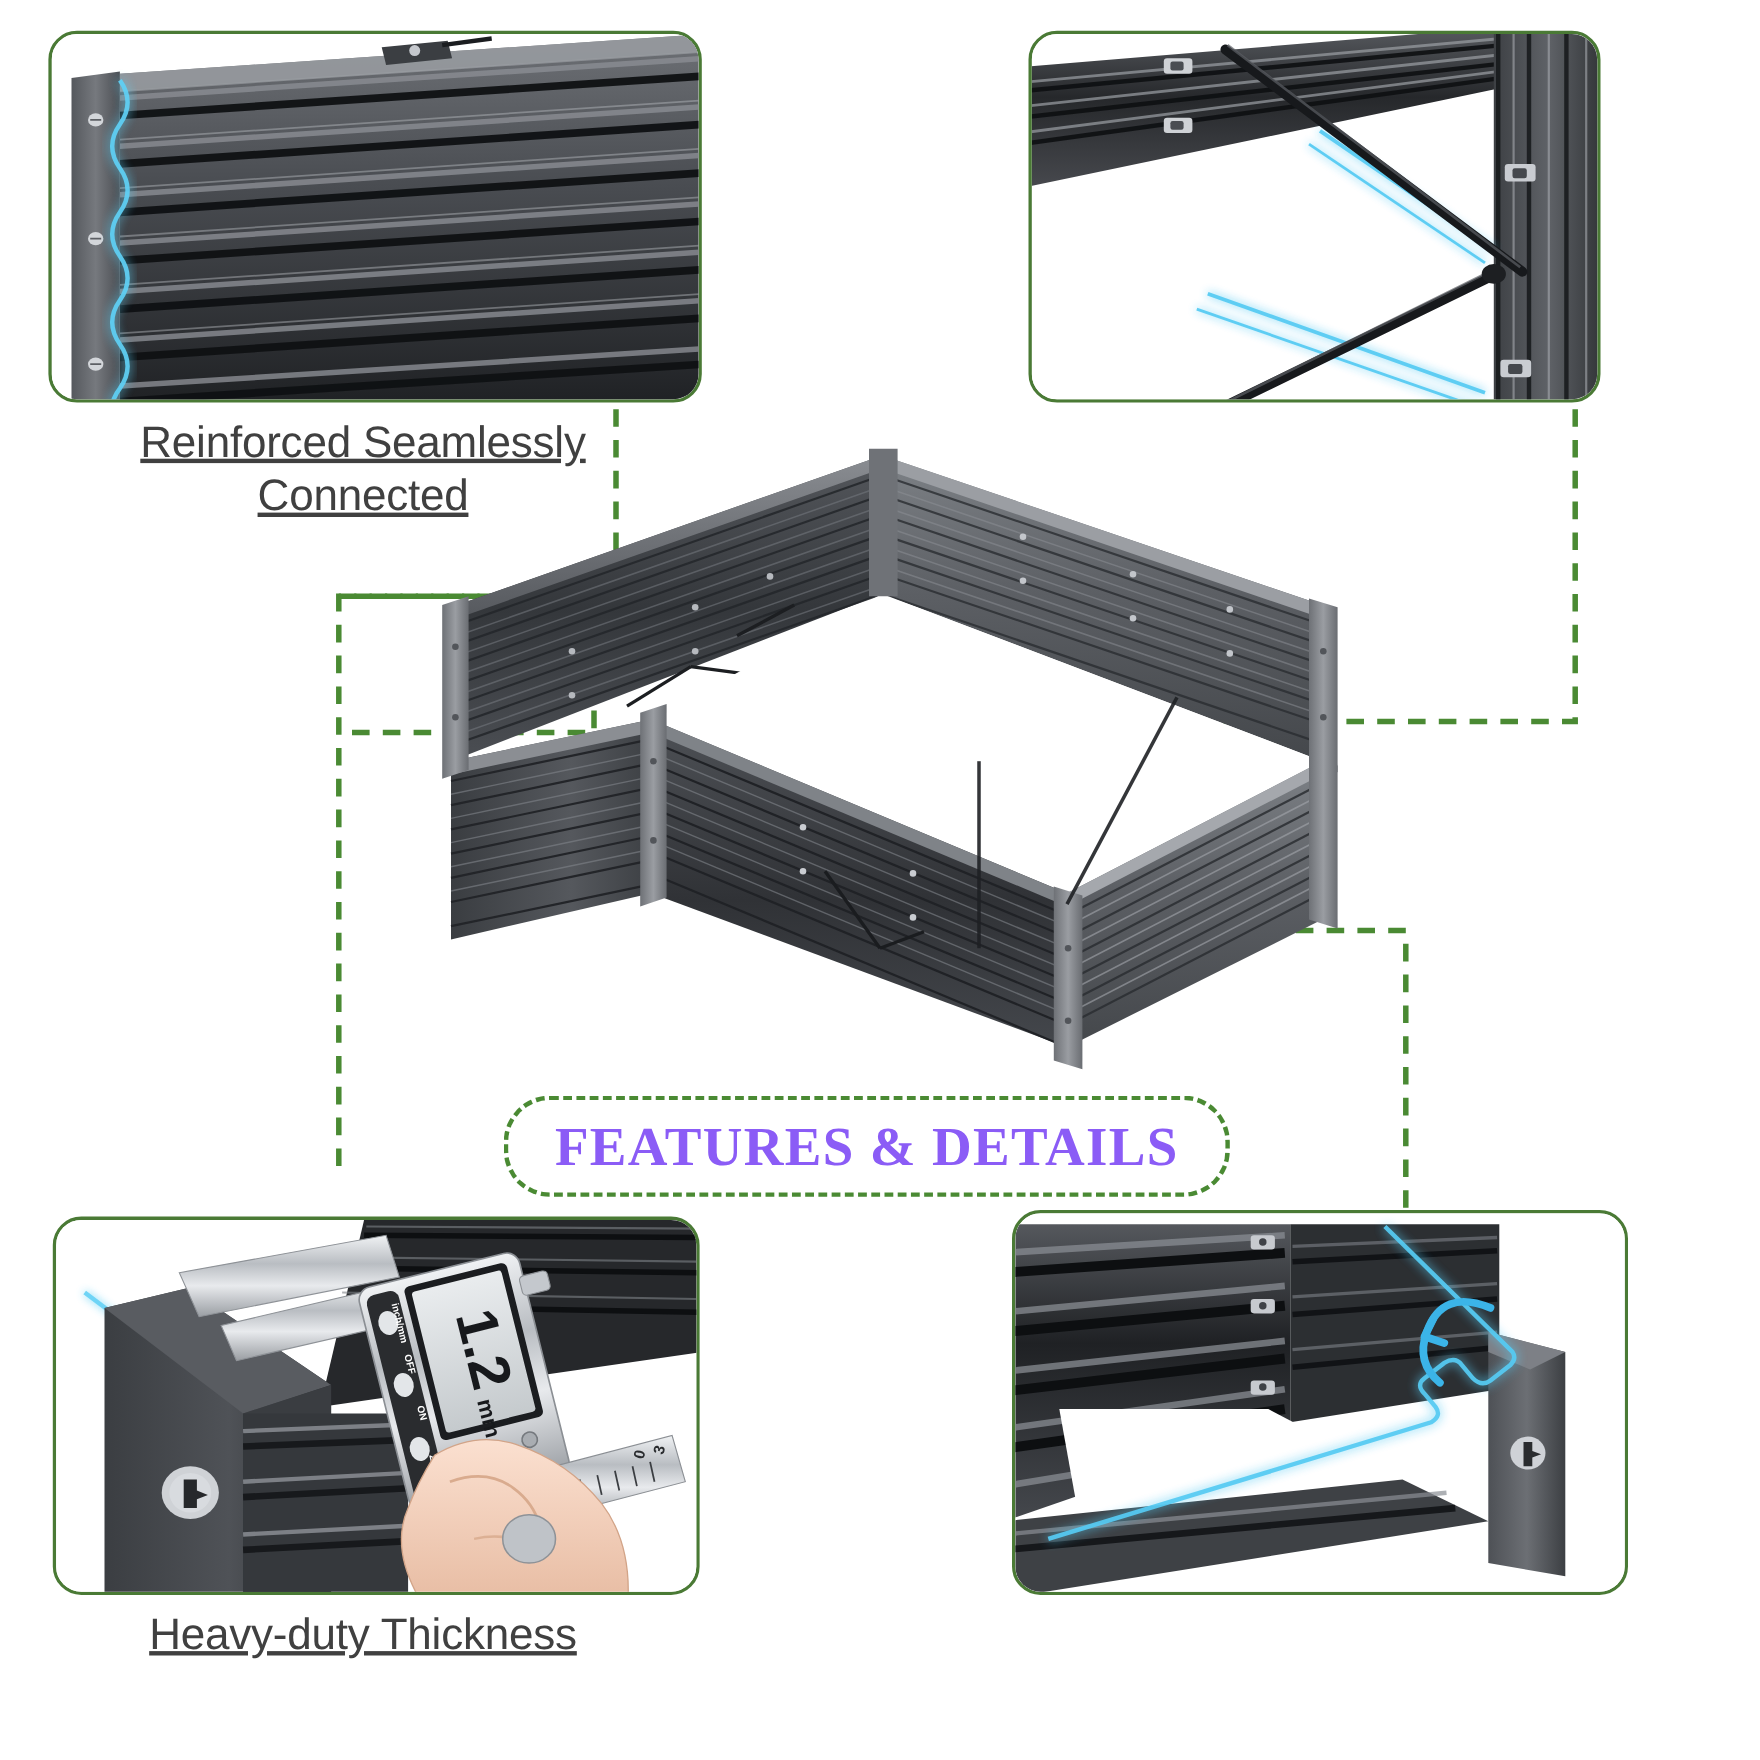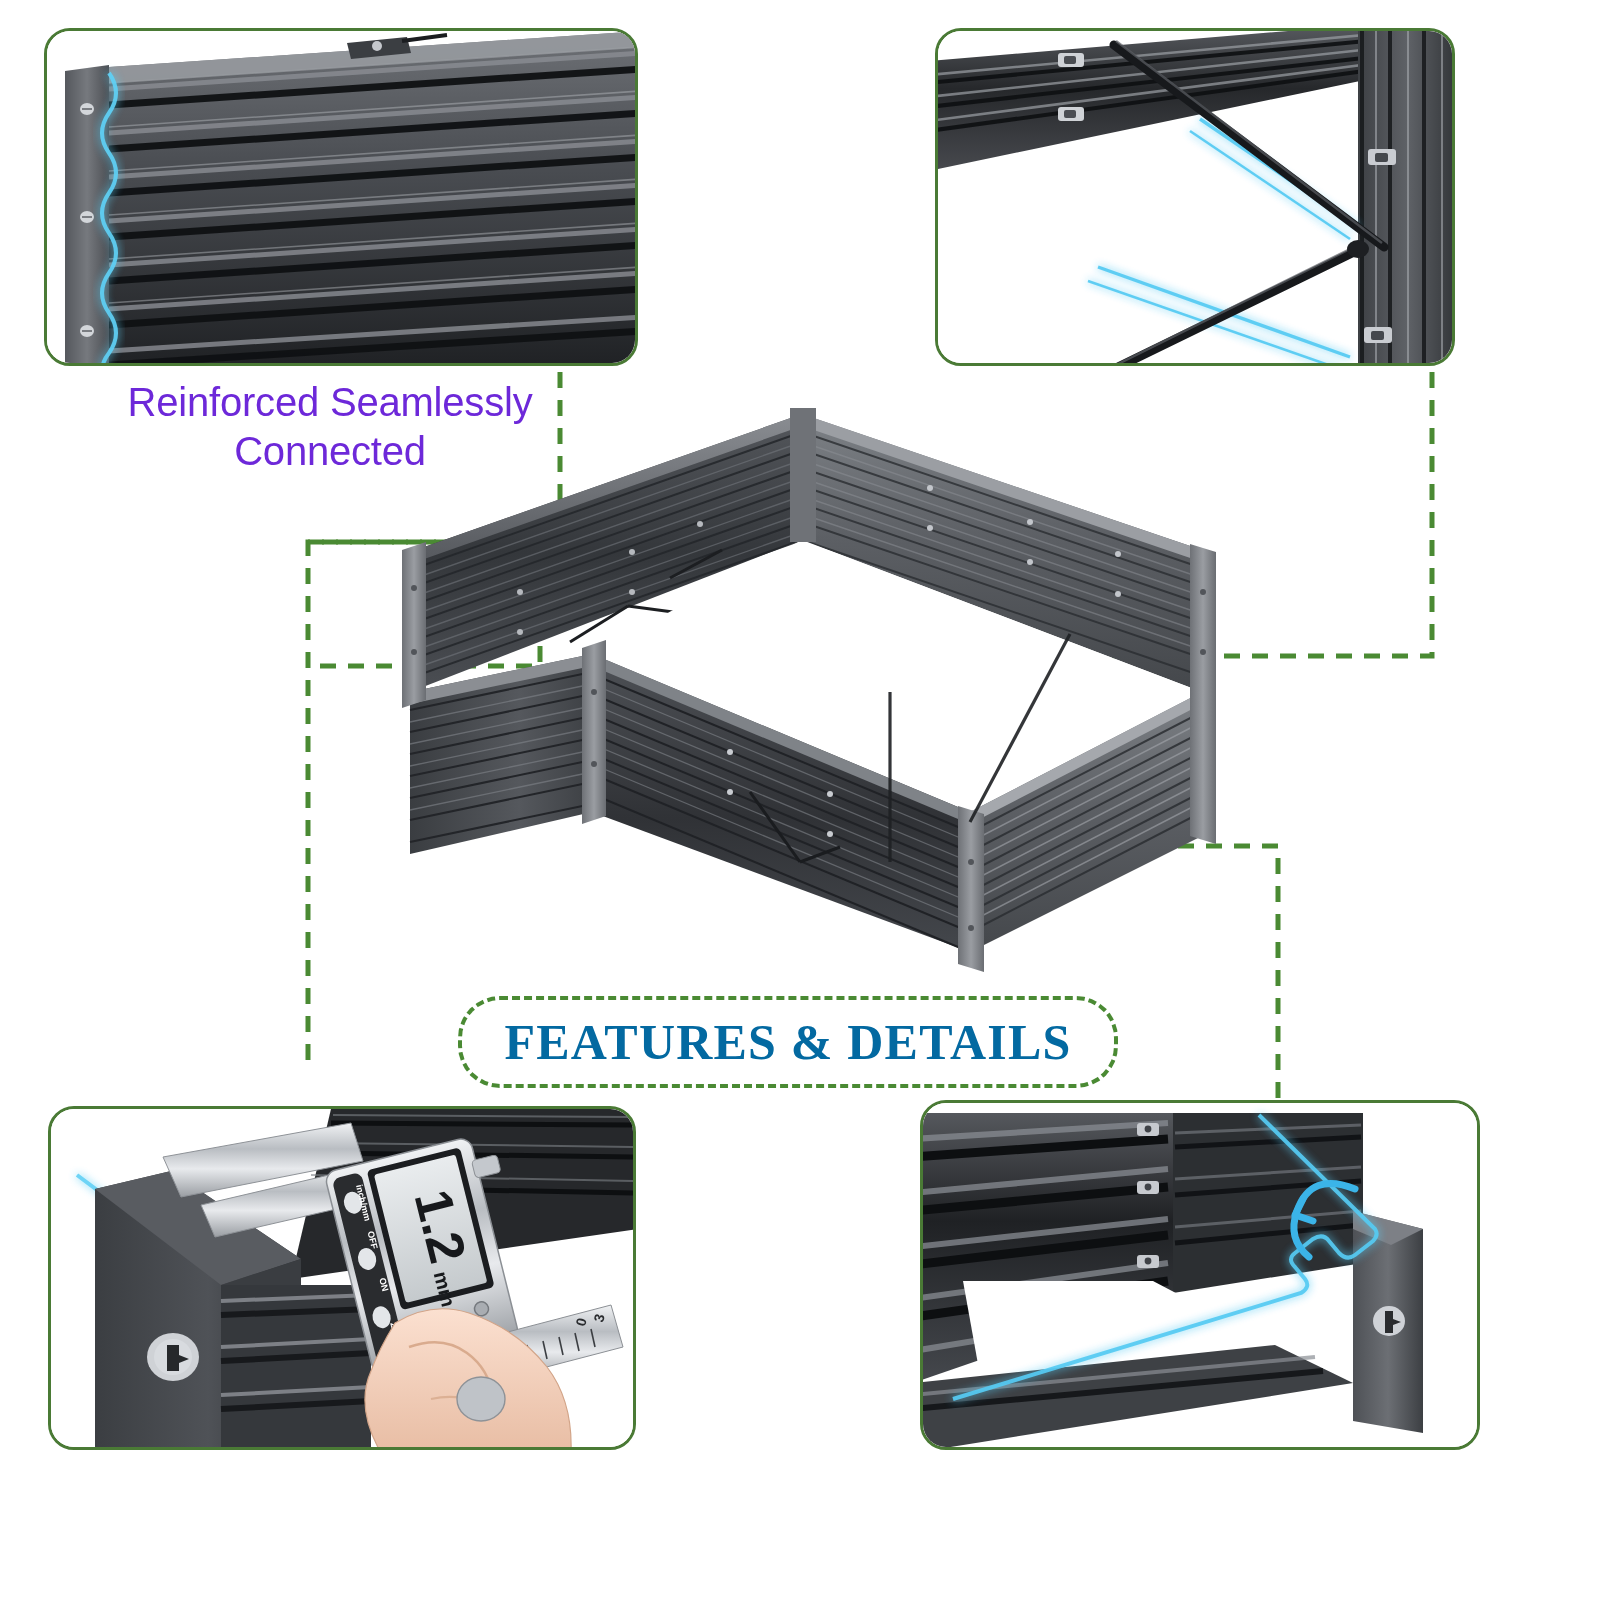--- a/index.html
+++ b/index.html
@@ -25,48 +25,49 @@
   .panel.tl { left: 44px;  top: 28px;   width: 594px; height: 338px; }
   .panel.tr { left: 935px; top: 28px;   width: 520px; height: 338px; }
   .panel.bl { left: 48px;  top: 1106px; width: 588px; height: 344px; }
   .panel.br { left: 920px; top: 1100px; width: 560px; height: 350px; }
 
   .photo { position: absolute; inset: 0; overflow: hidden; }
 
   
   .caption {
     position: absolute;
-    color: #6d28d9;
+    color: #404040;
     font-size: 40px;
     font-weight: 400;
     letter-spacing: -0.2px;
     text-align: center;
     line-height: 1.22;
     white-space: pre-line;
+    text-decoration: underline;
   }
   .cap-tl { left: 20px;  top: 378px;  width: 620px; }
   .cap-tr { left: 905px; top: 378px;  width: 580px; }
   .cap-bl { left: 20px;  top: 1462px; width: 620px; }
   .cap-br { left: 900px; top: 1462px; width: 600px; }
 
   
   .banner {
     position: absolute;
     left: 458px; top: 996px;
     width: 660px; height: 92px;
     border: 4px dashed #4a8a33;
     border-radius: 42px;
     background: #fff;
     display: flex; align-items: center; justify-content: center;
   }
   .banner-text {
     font-family: "Liberation Serif", serif;
     font-weight: bold;
     font-size: 50px;
-    color: #0369a1;
+    color: #8b5cf6;
     letter-spacing: 1.2px;
     white-space: nowrap;
   }
 
   
   .hero { position: absolute; left: 370px; top: 392px; width: 870px; height: 610px; }
 </style>
 </head>
 <body>
 
@@ -591,20 +592,21 @@
 
         <g>
           <path d="M 344 214 q 36 -22 74 -10 q 48 16 78 54 q 26 34 24 86 l -190 0 q -26 -46 -10 -82 q 8 -22 24 -48 Z" fill="url(#skin)" stroke="#d2a488" stroke-width="1.2"></path>
           <path d="M 358 238 q 34 -12 58 6 q 22 16 26 44" fill="none" stroke="#d9ab8e" stroke-width="2.5"></path>
           <path d="M 380 290 q 36 -8 64 14" fill="none" stroke="#dcb094" stroke-width="2.2"></path>
           <ellipse cx="430" cy="290" rx="24" ry="22" fill="#bfc3c8" stroke="#8e9297" stroke-width="1.4"></ellipse>
         </g>
       </svg>
     </div>
   </div>
+  <div class="caption cap-bl">Heavy-duty Thickness</div>
 
   <div class="panel br">
     <div class="photo">
       <svg viewBox="0 0 560 350" width="560" height="350" preserveAspectRatio="none">
         <defs>
           <linearGradient id="brWall" x1="0" y1="0" x2="0" y2="1">
             <stop offset="0" stop-color="#55585d"></stop>
               <stop offset="0.4" stop-color="#1f2124"></stop>
               <stop offset="1" stop-color="#45484d"></stop>
           </linearGradient>

